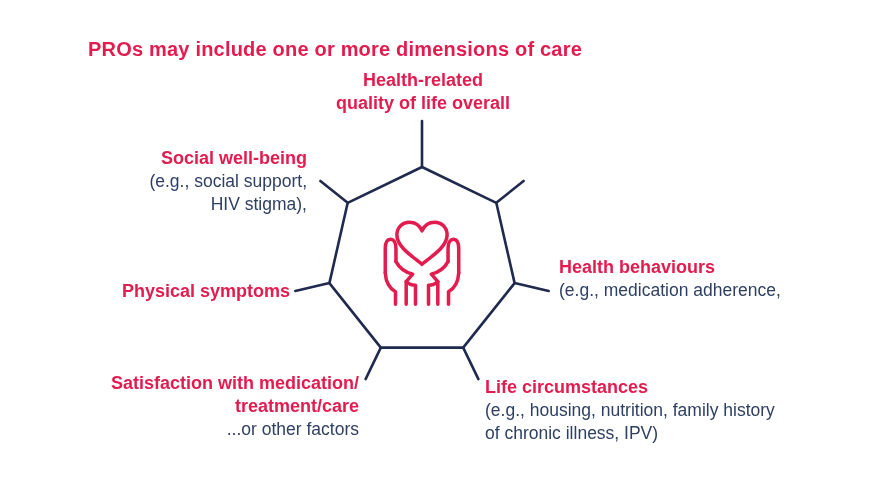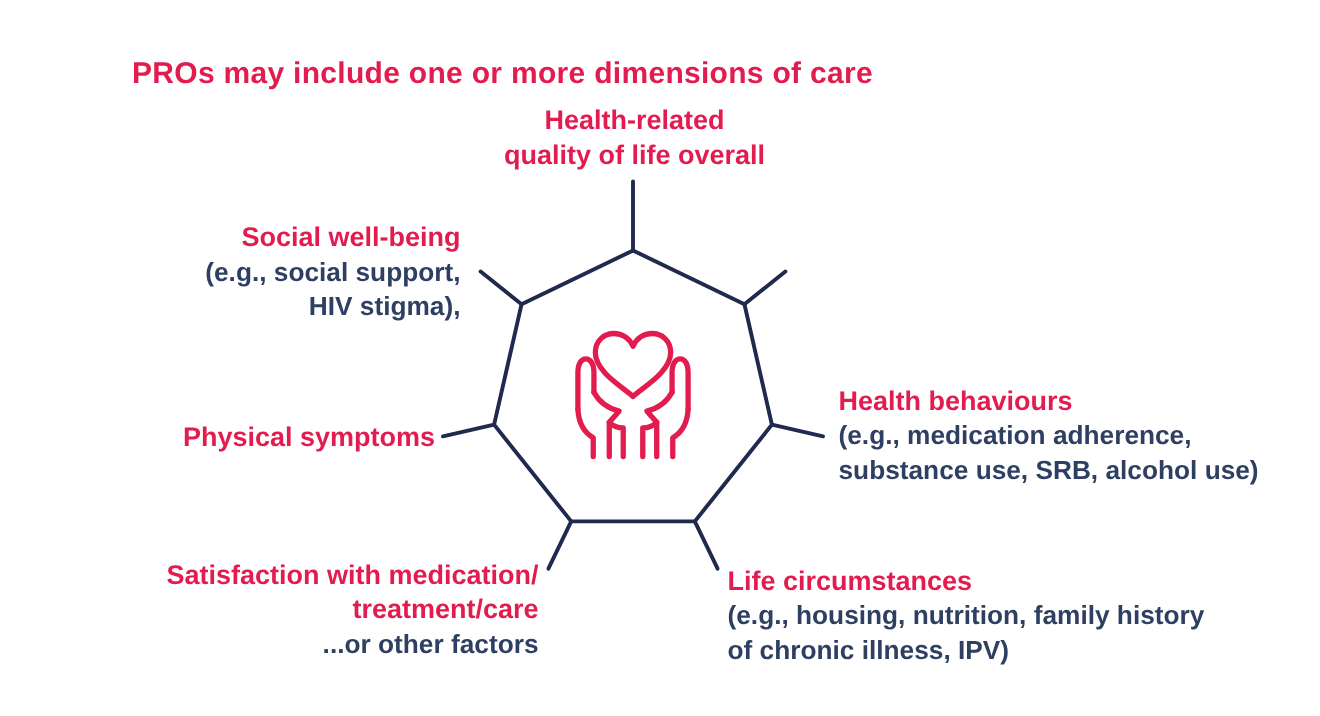--- a/index.html
+++ b/index.html
@@ -26,21 +26,21 @@
     white-space: nowrap;
     line-height: 23px;
   }
   .label .heading {
     font-size: 18px;
     font-weight: 700;
     color: var(--accent, #e31c4f);
   }
   .label .detail {
     font-size: 17.5px;
-    font-weight: 700;
+    font-weight: 400;
     color: var(--navy_text, #2e3f62);
   }
   .align-right { text-align: right; }
   .align-left  { text-align: left; }
   .align-center{ text-align: center; }
   #hrqol-label        { left: 253px; top: 69px;  width: 340px; }
   #social-label       { right: 573px; top: 147px; }
   #mental-label       { left: 553px; top: 147px; }
   #physical-label     { right: 590px; top: 280px; }
   #behaviours-label   { left: 559px; top: 256px; }
@@ -112,21 +112,20 @@
   </div>
 
 
   <div id="physical-label" class="label align-right">
     <div class="heading">Physical symptoms</div>
   </div>
 
   <div id="behaviours-label" class="label align-left">
     <div class="heading">Health behaviours</div>
     <div class="detail">(e.g., medication adherence,</div>
-    <div class="detail">substance use, SRB, alcohol use)</div>
   </div>
 
   <div id="satisfaction-label" class="label align-right">
     <div class="heading">Satisfaction with medication/</div>
     <div class="heading">treatment/care</div>
     <div class="detail">...or other factors</div>
   </div>
 
   <div id="life-label" class="label align-left">
     <div class="heading">Life circumstances</div>

